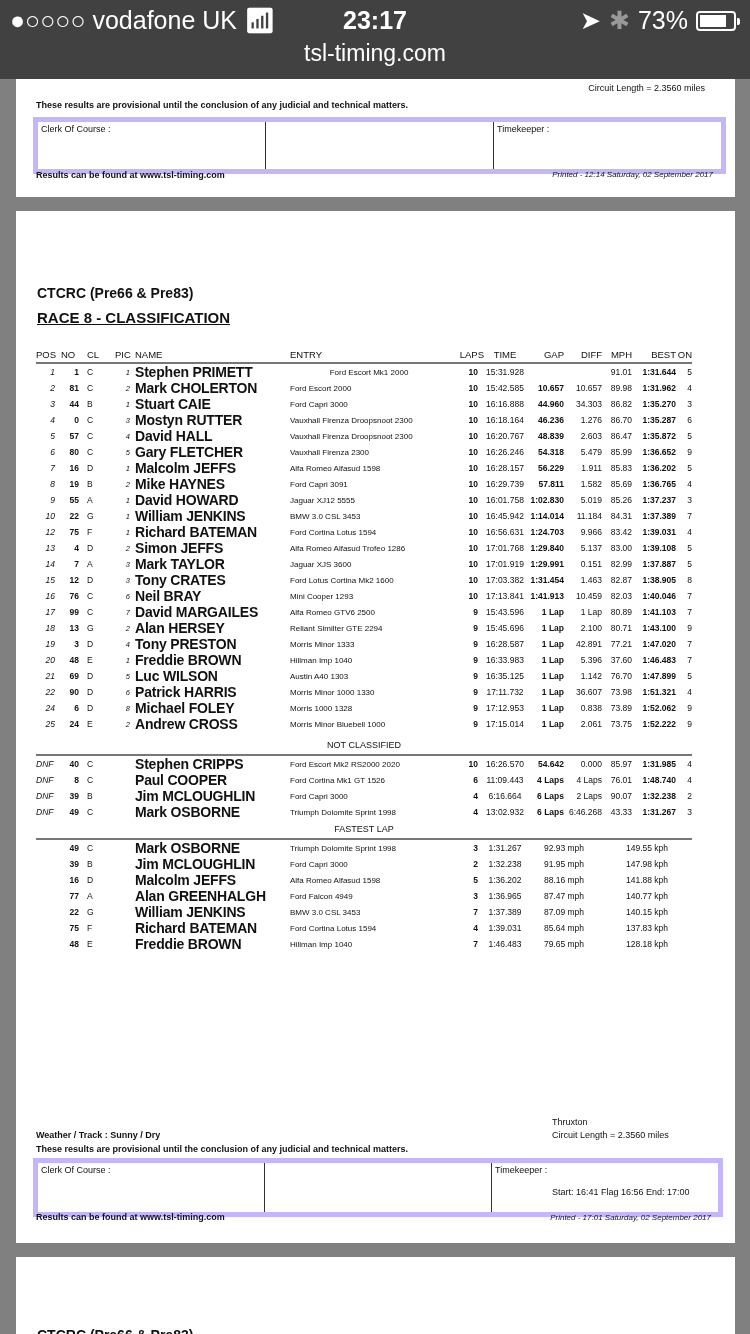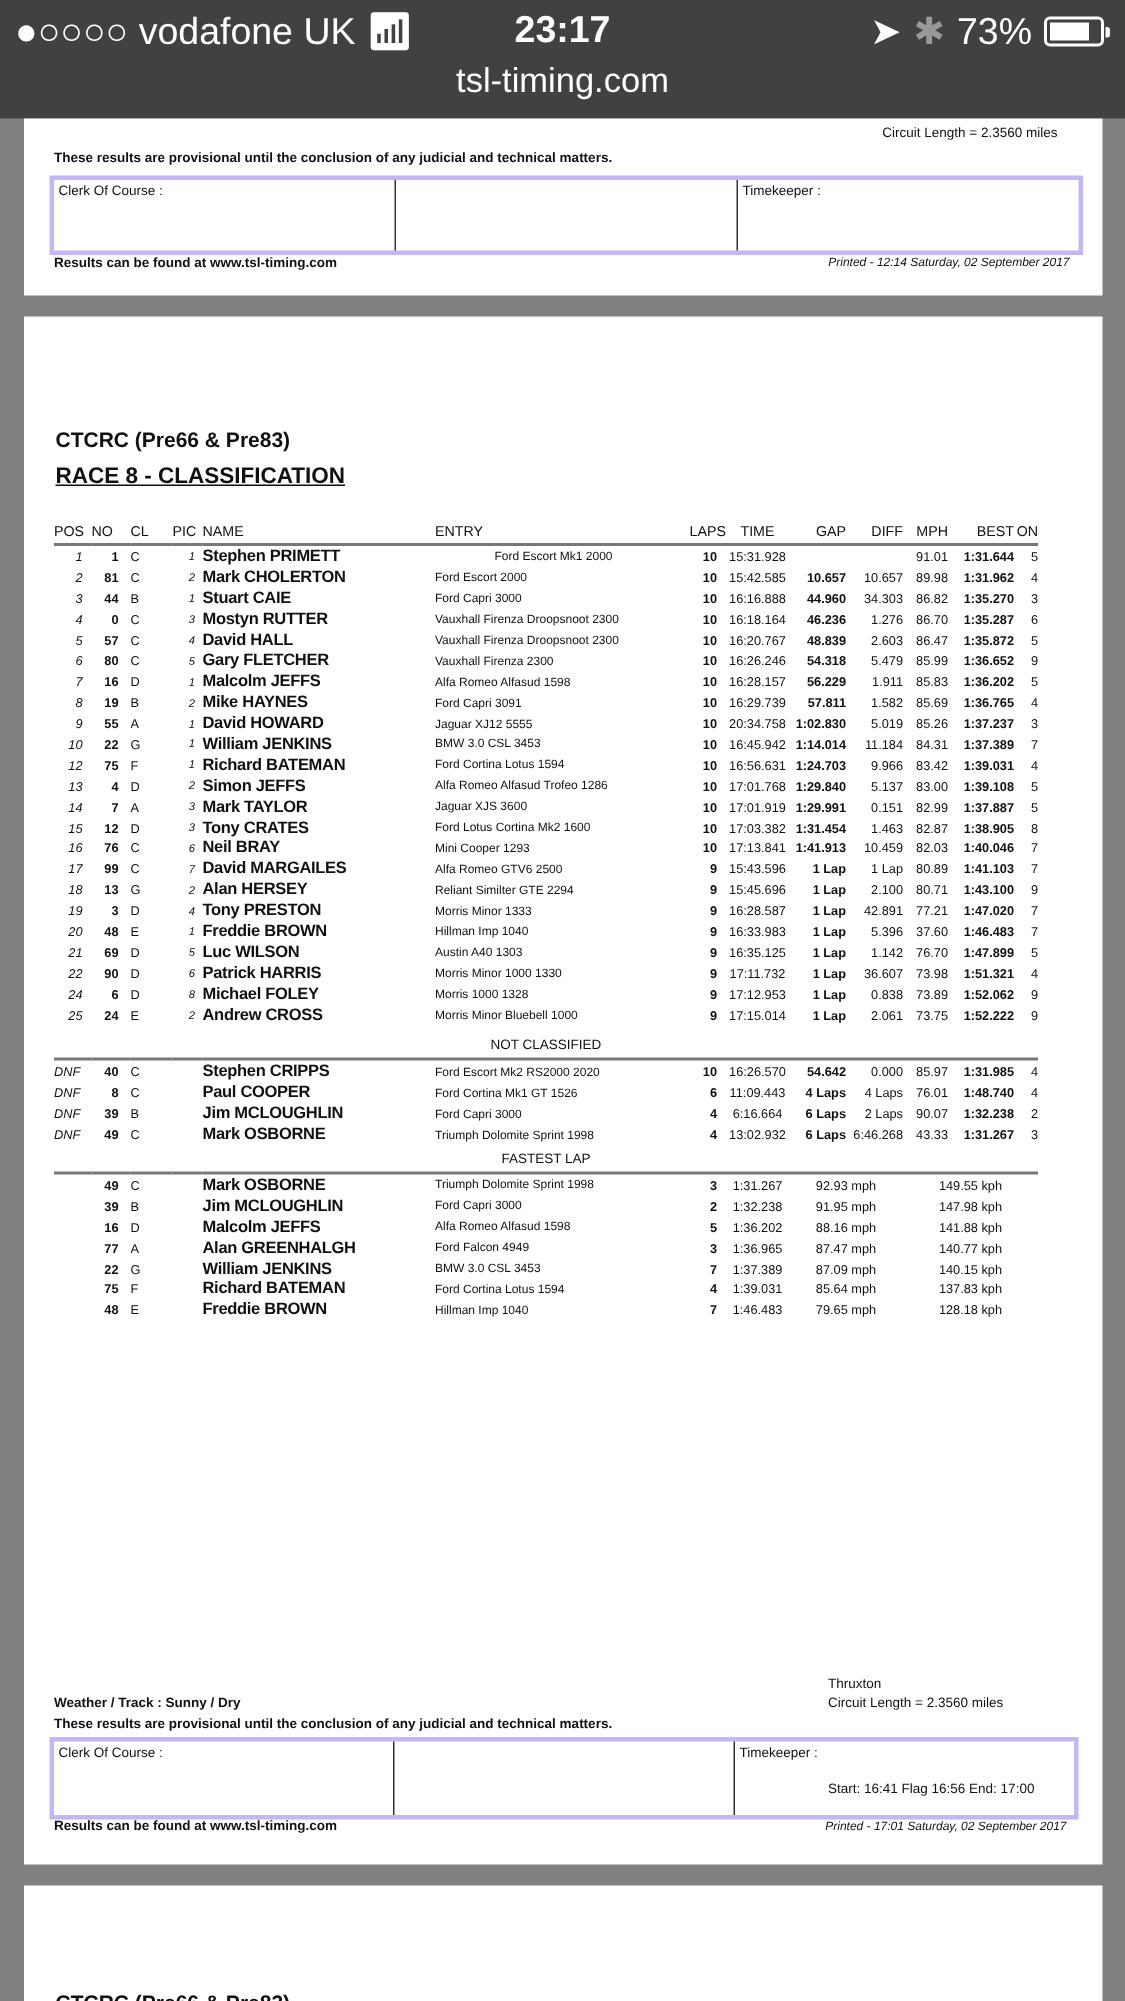--- a/index.html
+++ b/index.html
@@ -13,32 +13,32 @@
   .battery .fill { position:absolute; left:2px; top:2px; bottom:2px; background:#fff; }
   .battery::after { content:""; position:absolute; right:-6px; top:5px; width:3px; height:7px; background:#fff; border-radius:0 2px 2px 0; }
   .url { position:absolute; top:40px; left:0; width:750px; text-align:center; font-size:23px; }
   .page { position:absolute; left:16px; width:719px; background:#fff; }
   .p1 { top:79px; height:118px; }
   .p2 { top:211px; height:1032px; }
   .p3 { top:1257px; height:77px; overflow:hidden; }
   .small { font-size:9px; }
   .abs { position:absolute; }
   .bold { font-weight:bold; }
-  .sig { position:absolute; border:3px solid #c4b5fd; display:flex; }
+  .sig { position:absolute; border:5px solid #c4b5fd; display:flex; }
   .sig > div { flex:1; border-right:1px solid #333; font-size:9px; padding:2px 3px; }
   .sig > div:last-child { border-right:none; }
   .title1 { position:absolute; left:21px; top:74px; font-size:14px; font-weight:bold; }
   .title2 { position:absolute; left:21px; top:98px; font-size:15px; font-weight:bold;text-decoration:underline; }
   table { border-collapse:collapse; position:absolute; left:20px; width:676px; font-size:8.5px; }
   td, th { padding:0; height:13.9px; white-space:nowrap; }
   th { font-weight:normal; font-size:9.5px; text-align:left; border-bottom:2px solid #777; height:16px; }
   .r { text-align:right; }
   .c { text-align:center; }
   .it { font-style:italic; }
-  .nm { font-weight:bold; font-family:"Liberation Sans", sans-serif; letter-spacing:-0.2px; font-size:11px; }
+  .nm { font-weight:bold; font-family:"Liberation Sans", sans-serif; letter-spacing:-0.2px; font-size:14px; }
   .secline { border-bottom:2px solid #777; }
   .sectitle { text-align:center; font-size:9px; height:18px; }
 </style>
 </head>
 <body>
 
 <div class="topbar">
   <div class="status">
     <span class="carrier"><span>●○○○○ vodafone UK</span> <span>📶︎</span></span>
     <span class="time">23:17</span>
@@ -210,21 +210,21 @@
           <td class="r">4</td>
         </tr>
         <tr>
           <td class="it r" style="padding-right: 6px;">9</td>
           <td class="r bold" style="padding-right: 8px;">55</td>
           <td>A</td>
           <td class="it r" style="padding-right: 5px; font-size: 7.5px;">1</td>
           <td class="nm">David HOWARD</td>
           <td style="font-size: 8px;">Jaguar XJ12 5555</td>
           <td class="r bold" style="padding-right: 6px;">10</td>
-          <td class="c">20:34.758</td>
+          <td class="c">16:01.758</td>
           <td class="r bold">1:02.830</td>
           <td class="r">5.019</td>
           <td class="r">85.26</td>
           <td class="r bold">1:37.237</td>
           <td class="r">3</td>
         </tr>
         <tr>
           <td class="it r" style="padding-right: 6px;">10</td>
           <td class="r bold" style="padding-right: 8px;">22</td>
           <td>G</td>

